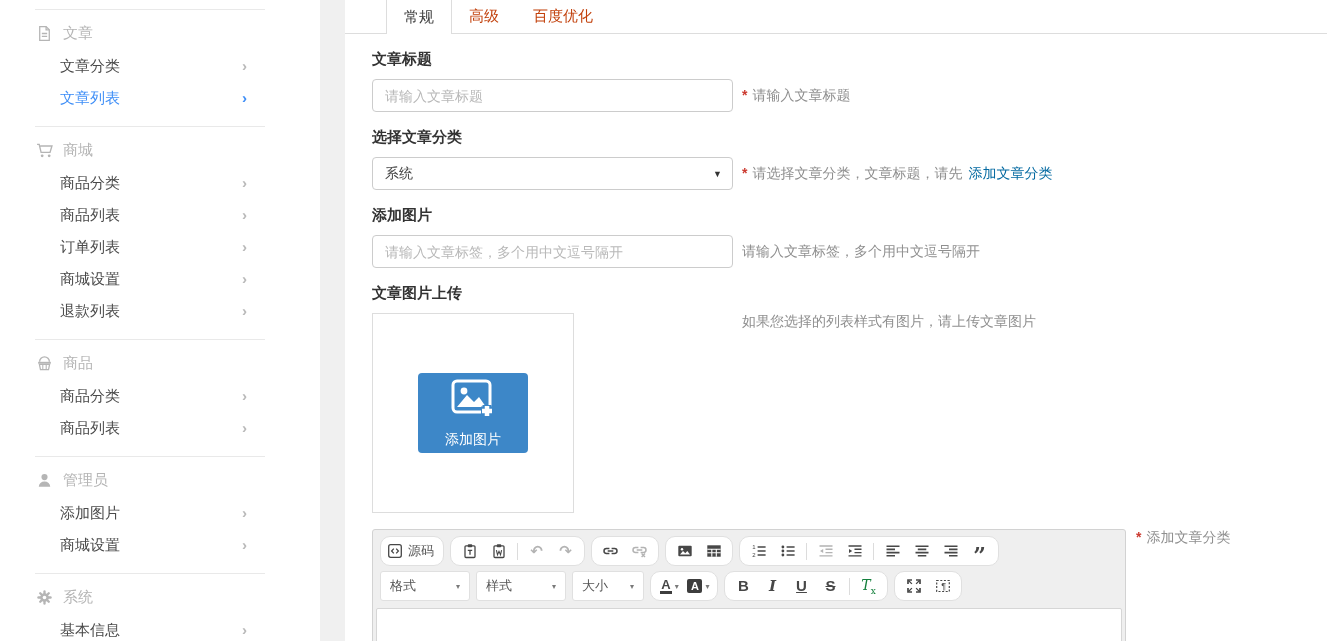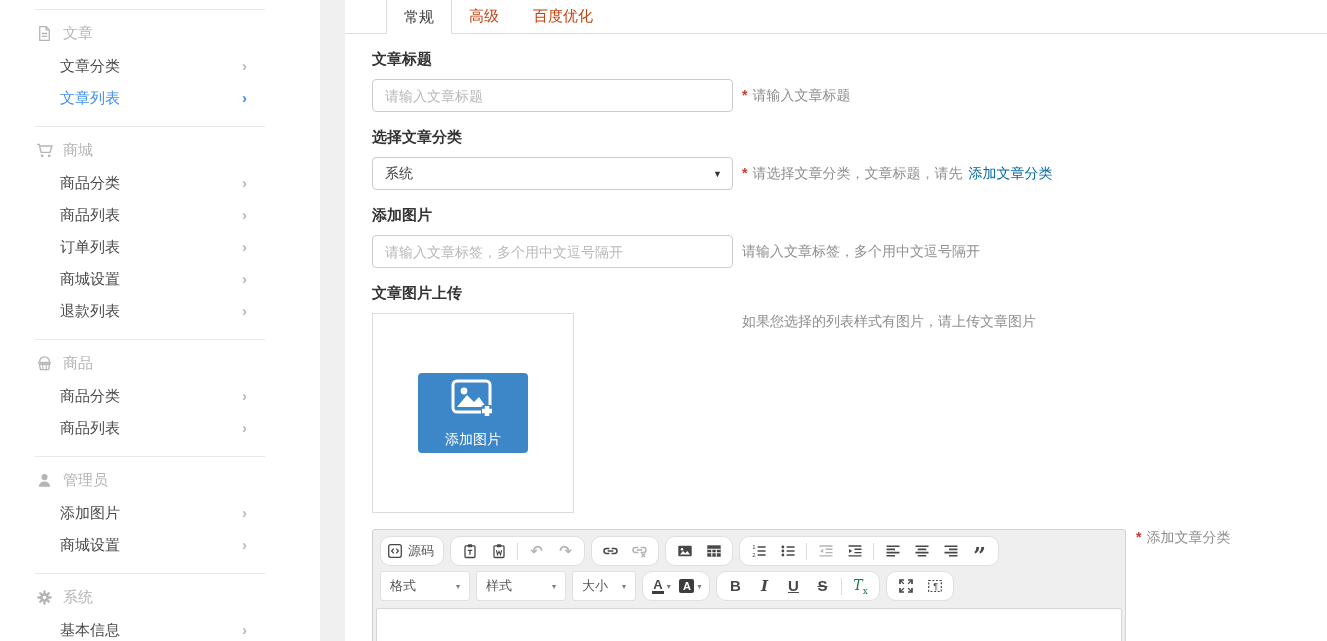--- a/index.html
+++ b/index.html
@@ -85,21 +85,21 @@
   .Tx{font-family:"DejaVu Serif",serif;font-weight:normal;color:#15803d;font-size:14px;font-style:italic;}
   .Tx sub{font-size:9px;font-style:normal;}
   .colA{font-weight:bold;font-size:13px;color:#474747;border-bottom:3px solid #3d3d3d;
     line-height:13px;padding:0 1px;}
   .colBg{background:#3d3d3d;color:#fff;font-weight:bold;font-size:11px;border-radius:2px;
     width:15px;height:14px;display:flex;align-items:center;justify-content:center;}
   .caret{font-size:8px;color:#7a7a7a;margin-left:3px;}
   .dd{background:#fff;border:1px solid #e0e0e0;border-radius:3px;height:30px;box-sizing:border-box;
     display:flex;align-items:center;justify-content:space-between;padding:0 9px;
     font-size:13px;color:#555;cursor:pointer;}
-  .dd.w90{width:90px;} .dd.w64{width:64px;text-align:center;}
+  .dd.w90{width:90px;} .dd.w64{width:72px;text-align:center;}
   .editor-contents{margin:0 3px 3px 3px;border:1px solid #d6d6d6;border-radius:2px;
     background:#fff;height:60px;}
 </style>
 </head>
 <body>
 
 <div class="app">
 
   <div class="sidebar">
     <div class="side-inner">

